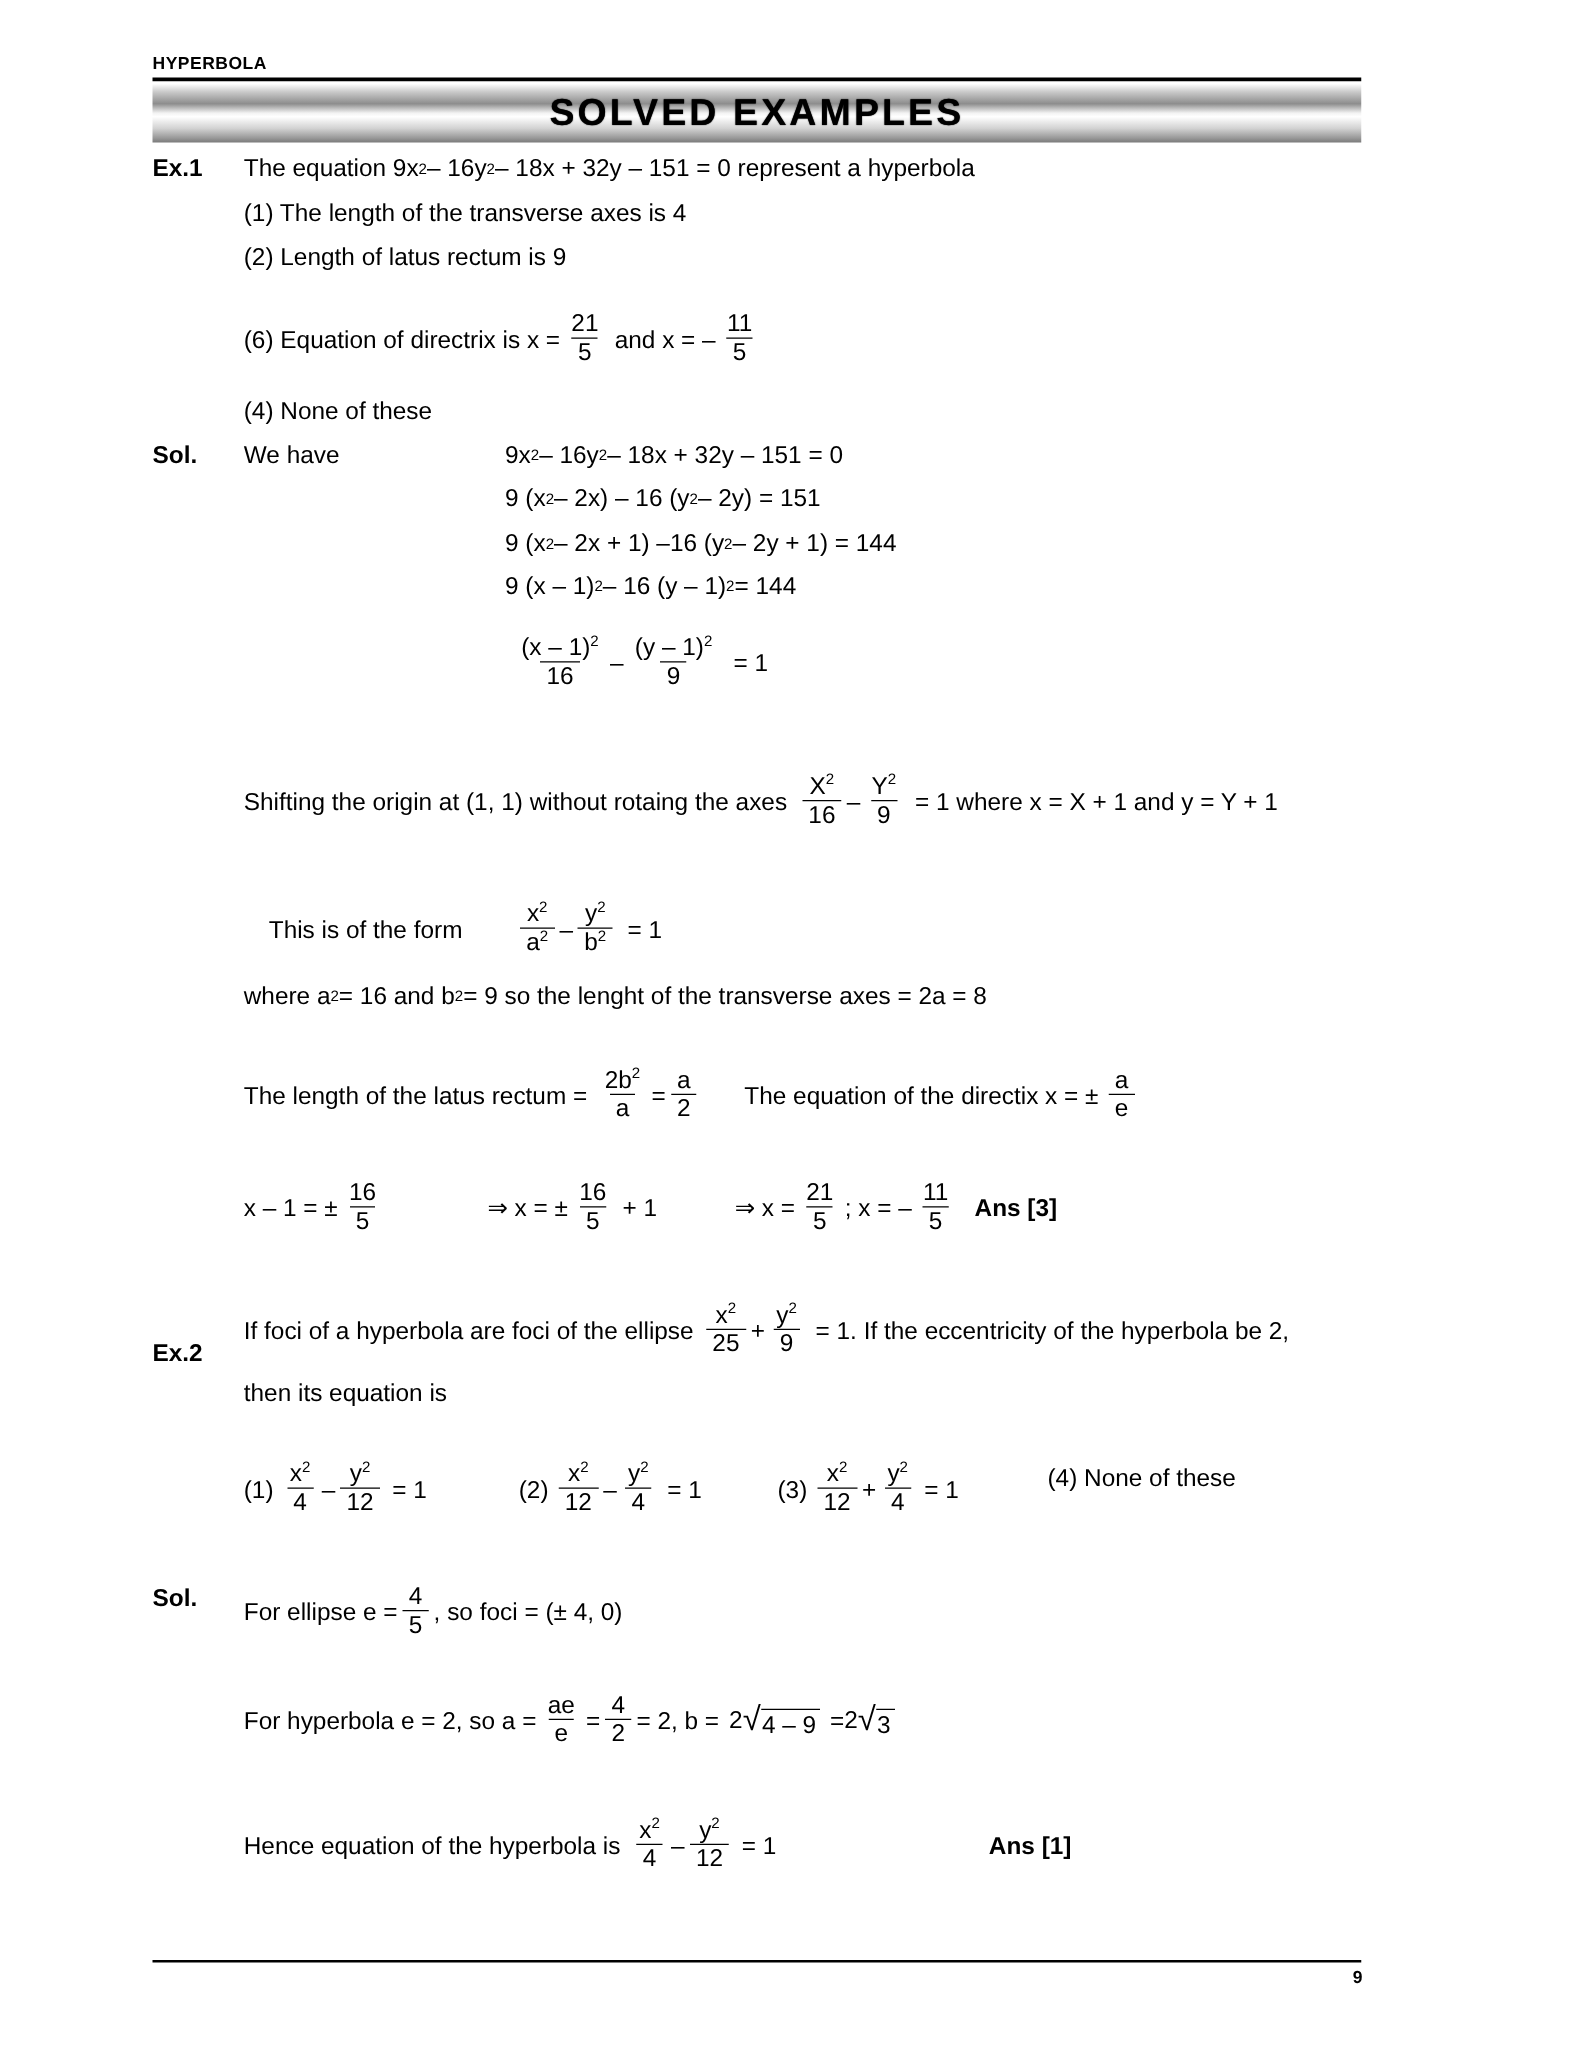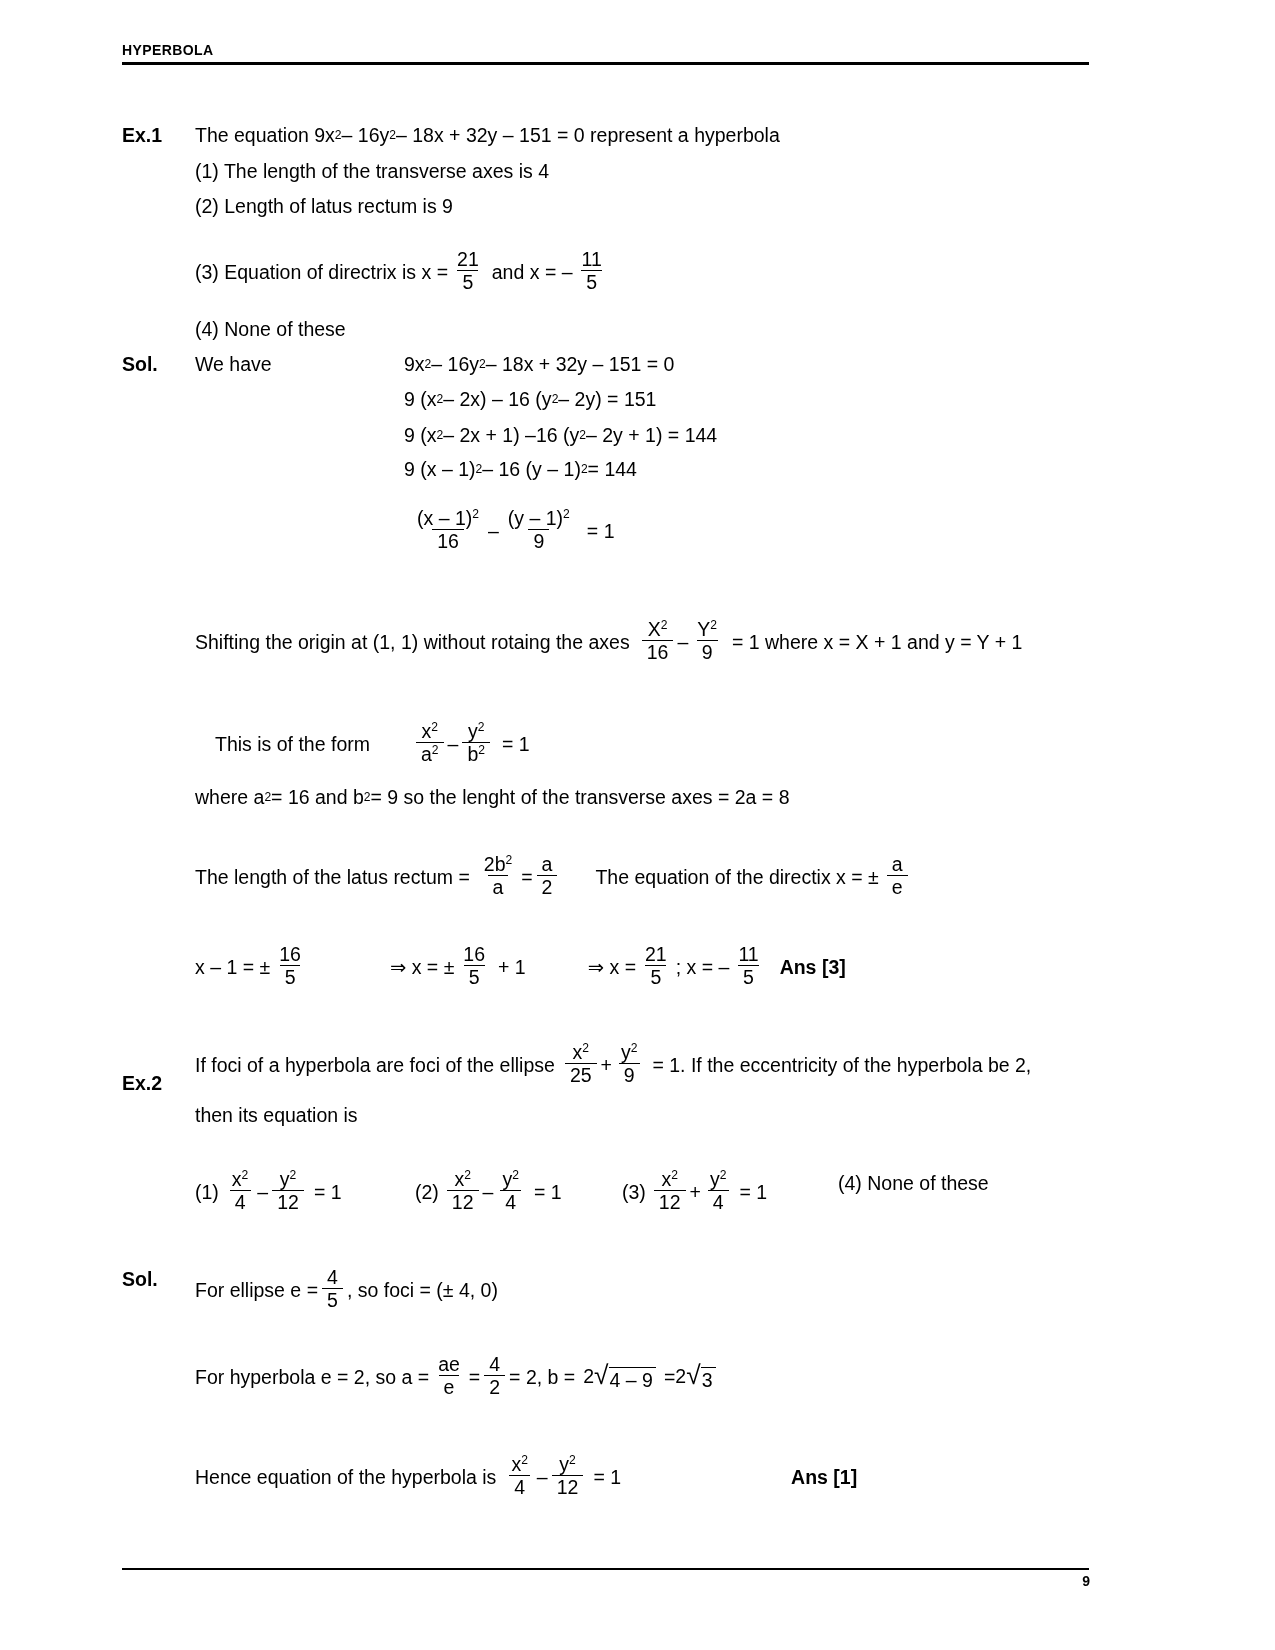--- a/index.html
+++ b/index.html
@@ -145,33 +145,36 @@
   }
   .sp { display: inline-block; }
 </style>
 </head>
 <body>
 
 <div class="page">
 
   <div class="header-label">HYPERBOLA</div>
   <div class="header-rule"></div>
+  <div class="banner">
+    <span class="banner-title">SOLVED  EXAMPLES</span>
+  </div>
 
   <div class="lbl" style="left:122px; top:124px;">Ex.1</div>
 
   <div class="blk" style="left:195px; top:124px;">
     <span class="row">The equation 9x<sup>2</sup> – 16y<sup>2</sup> – 18x + 32y – 151 = 0 represent a hyperbola</span>
   </div>
 
   <div class="blk" style="left:195px; top:160px;">(1) The length of the transverse axes is 4</div>
   <div class="blk" style="left:195px; top:195px;">(2) Length of latus rectum is 9</div>
 
   <div class="blk" style="left:195px; top:250px;">
     <span class="row">
-      <span>(3) Equation of directrix is x =</span>
+      <span>(6) Equation of directrix is x =</span>
       <span class="frac">
         <span class="num">21</span>
         <span class="den">5</span>
       </span>
       <span class="sp" style="width:4px;"></span>
       <span>and x = –</span>
       <span class="frac">
         <span class="num">11</span>
         <span class="den">5</span>
       </span>

